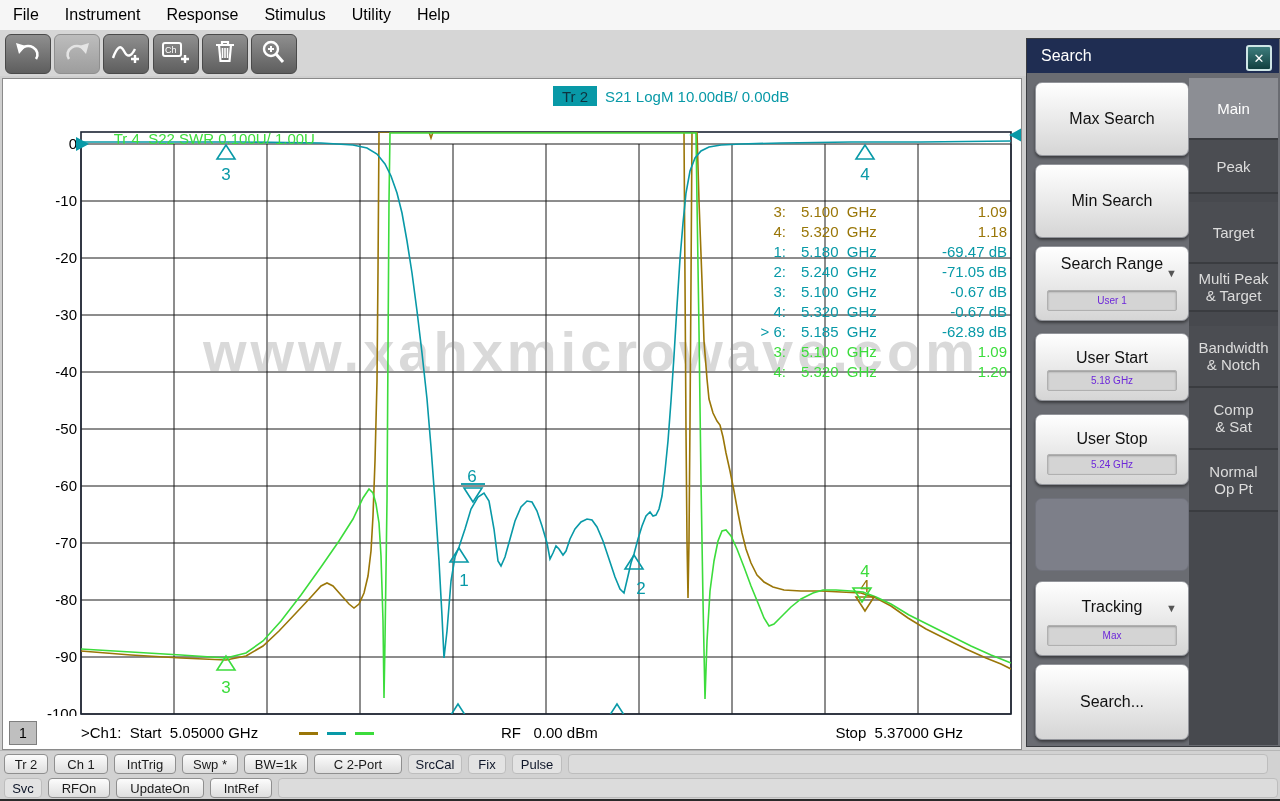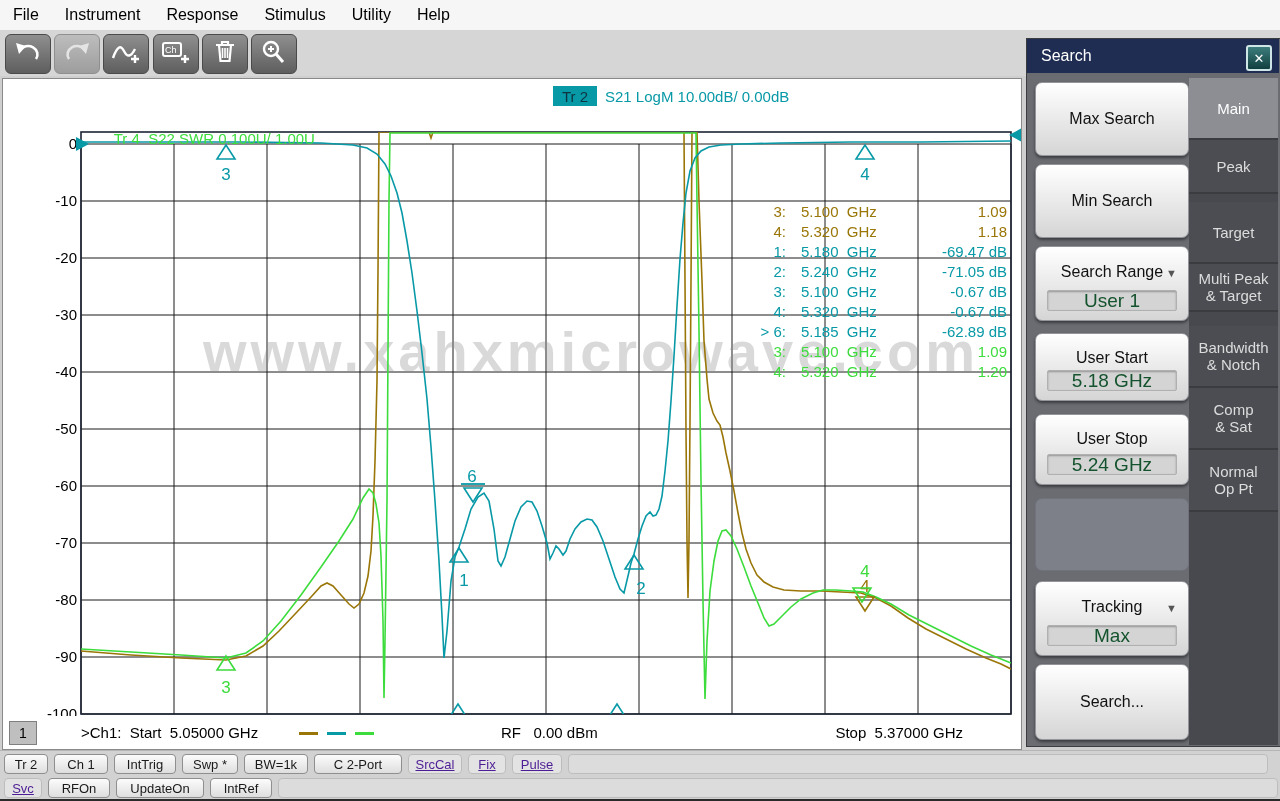--- a/index.html
+++ b/index.html
@@ -38,32 +38,32 @@
                 font-size:16px;display:flex;align-items:center;padding-left:14px;box-sizing:border-box;}
   #search-close{position:absolute;right:7px;top:6px;width:22px;height:22px;border:2px solid #cfe6e6;border-radius:3px;
                 background:linear-gradient(#3d7d7d,#123f3f);color:#fff;font-size:13px;display:flex;align-items:center;justify-content:center;}
   .sbtn{position:absolute;left:8px;width:152px;border-radius:7px;border:1px solid #93959b;
         background:linear-gradient(#ffffff,#ececec 45%,#d5d5d5);box-shadow:0 2px 3px rgba(0,0,0,.45);
         color:#111;font-size:16px;}
   .sbtn .lbl{position:absolute;left:0;right:0;text-align:center;}
   .sbtn.center .lbl{top:50%;transform:translateY(-50%);}
   .sbtn .arrow{position:absolute;right:11px;font-size:11px;color:#555;}
   .sbtn .valbox{position:absolute;left:11px;right:11px;height:19px;background:#d4d4d4;border:1px solid #b0b0b0;border-radius:2px;
-        box-shadow:inset 0 1px 2px rgba(0,0,0,.3);font-size:19px;color:#14532d;display:flex;align-items:center;justify-content:center;}
+        box-shadow:inset 0 1px 2px rgba(0,0,0,.3);font-size:10px;color:#6d28d9;display:flex;align-items:center;justify-content:center;}
   .sbtn.blank{background:#7d7f89;border-color:#70727c;box-shadow:none;}
   #tab-strip{position:absolute;left:162px;top:39px;width:89px;height:667px;background:#47494e;}
   .tab{position:absolute;left:0;width:89px;display:flex;align-items:center;justify-content:center;text-align:center;
        color:#dcdcdc;font-size:15px;white-space:pre-line;background:#4b4d52;border-bottom:2px solid #3a3c40;box-sizing:border-box;}
   .tab.active{background:#8c8e94;color:#fff;}
   
   #statusbar{position:absolute;left:0;top:750px;width:1280px;height:51px;background:#d2d2d2;border-top:1px solid #b5b5b5;border-bottom:2px solid #2a2a2a;box-sizing:border-box;}
   .srow{position:absolute;left:4px;display:flex;gap:6px;}
   .stbtn{height:20px;border:1px solid #8f8f8f;border-radius:4px;background:linear-gradient(#fcfcfc,#dedede);
          font-size:13px;color:#1a1a1a;display:flex;align-items:center;justify-content:center;box-sizing:border-box;}
-  .stbtn.disabled{color:#4c1d95;background:#e3e3e3;border-color:#bdbdbd;text-decoration:underline;}
+  .stbtn.disabled{color:#0f172a;background:#e3e3e3;border-color:#bdbdbd;}
   .stbtn.filler{flex:none;background:#dcdcdc;border-color:#bdbdbd;}
 </style>
 </head>
 <body>
 
 <div id="app">
 
   <div id="menubar">
       <div class="menu-item">File</div>
       <div class="menu-item">Instrument</div>
@@ -244,21 +244,21 @@
       <div id="search-close">✕</div>
     </div>
     <div id="panel-buttons">
         <div class="sbtn center" style="top:43px;height:72px">
           <div class="lbl">Max Search</div>
         </div>
         <div class="sbtn center" style="top:125px;height:72px">
           <div class="lbl">Min Search</div>
         </div>
         <div class="sbtn" style="top:207px;height:73px">
-          <div class="lbl" style="top: 16px;">Search Range</div>
+          <div class="lbl" style="top: 8px;">Search Range</div>
           <span class="arrow" style="top:20px">▼</span>
           <div class="valbox" style="bottom:9px">User 1</div>
         </div>
         <div class="sbtn" style="top:294px;height:66px">
           <div class="lbl" style="top: 15px;">User Start</div>
           <div class="valbox" style="bottom:9px">5.18 GHz</div>
         </div>
         <div class="sbtn" style="top:375px;height:69px">
           <div class="lbl" style="top: 15px;">User Stop</div>
           <div class="valbox" style="bottom:9px">5.24 GHz</div>

